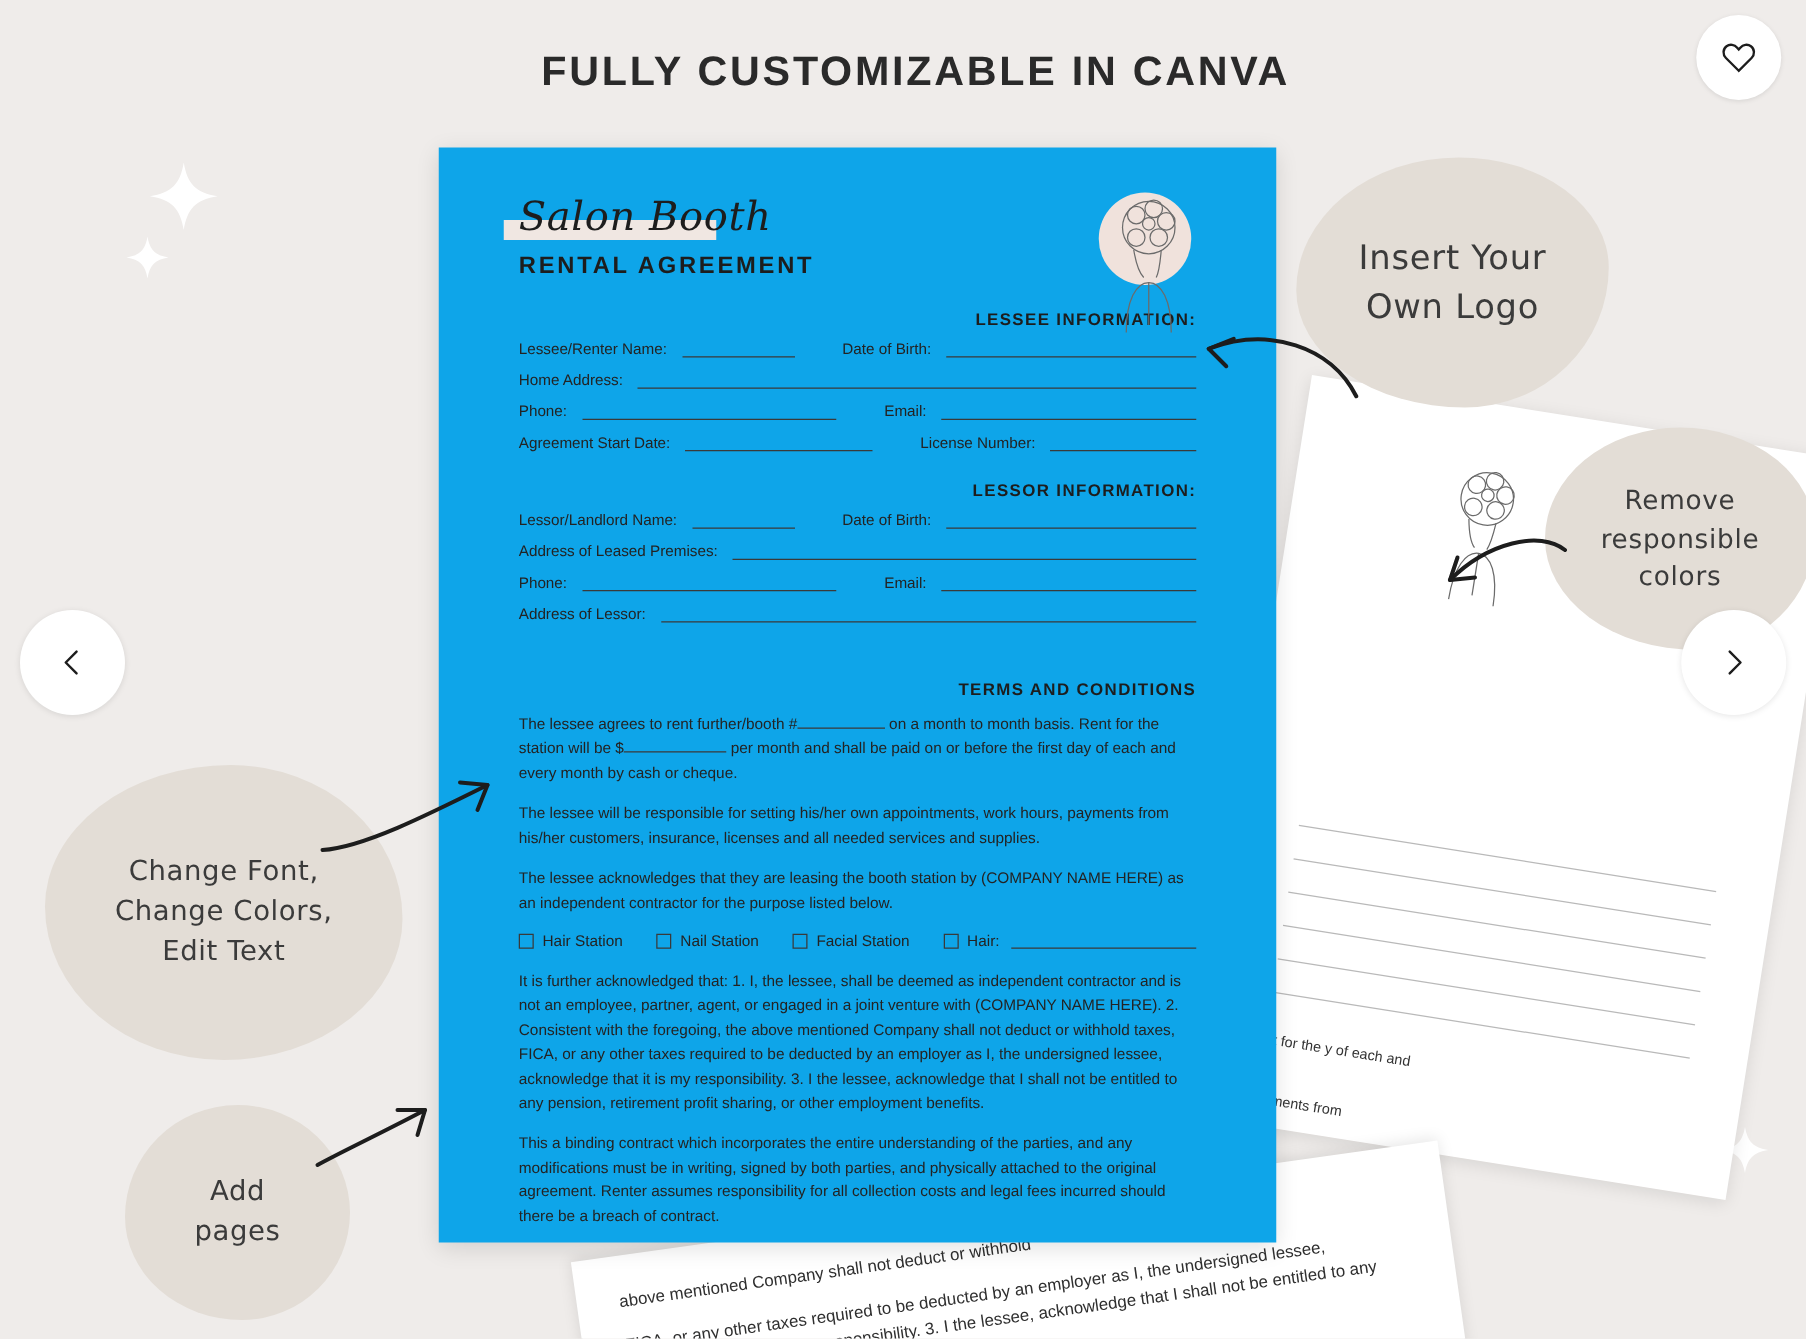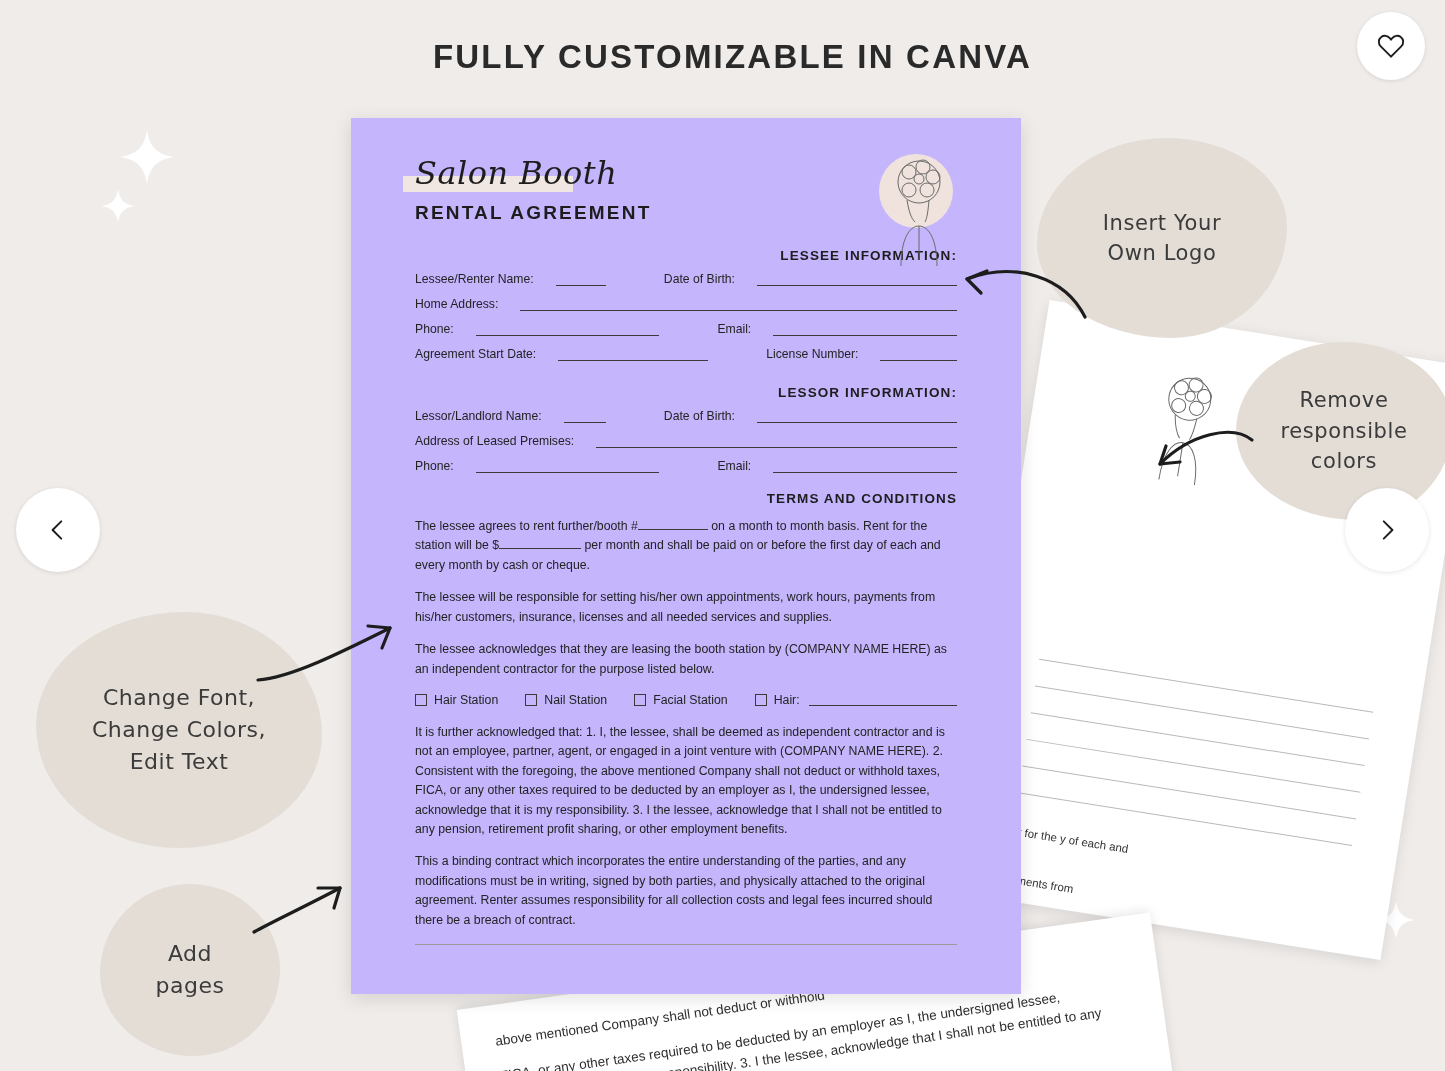--- a/index.html
+++ b/index.html
@@ -63,23 +63,23 @@
   .blob {
     position: absolute;
     background: #e3ddd6;
     display: flex; align-items: center; justify-content: center;
     text-align: center;
     color: #3b3b3b;
     font-family: "DejaVu Sans", sans-serif;
     line-height: 1.45;
   }
   .blob-insert-logo {
-    left: 1037px; top: 138px; width: 250px; height: 200px;
+    left: 1037px; top: 126px; width: 250px; height: 200px;
     border-radius: 52% 48% 46% 54% / 53% 44% 56% 47%;
-    font-size: 21px; letter-spacing: 0.6px;
+    font-size: 27px; letter-spacing: 0.6px;
   }
   .blob-remove-bg {
     left: 1236px; top: 342px; width: 216px; height: 178px;
     border-radius: 50% 50% 44% 56% / 50% 48% 52% 50%;
     font-size: 21px; letter-spacing: 0.6px;
   }
   .blob-change-font {
     left: 36px; top: 612px; width: 286px; height: 236px;
     border-radius: 52% 48% 50% 50% / 48% 52% 48% 52%;
     font-size: 22px; letter-spacing: 0.5px;
@@ -121,21 +121,21 @@
   }
   .doc-back2 .para {
     font-size: 13.5px; color: #2f2f2f; line-height: 1.6;
   }
 
   
   .doc-main {
     position: absolute;
     left: 351px; top: 118px;
     width: 670px; height: 876px;
-    background: #c4b5fd;
+    background: #0ea5e9;
     box-shadow: 0 4px 18px rgba(0,0,0,0.12);
     padding: 36px 64px 0 64px;
     overflow: hidden;
   }
   .doc-title-script {
     font-family: "DejaVu Serif", serif;
     font-style: italic;
     font-size: 32px;
     color: #1d1d1d;
     letter-spacing: 0.5px;
@@ -172,29 +172,29 @@
 
   .section-head {
     font-size: 13.5px;
     font-weight: bold;
     letter-spacing: 1.1px;
     color: #1d1d1d;
     margin-top: 24px;
     margin-bottom: 9px;
     text-align: right;
   }
-  .section-head.terms { margin-top: 18px; margin-bottom: 11px; }
+  .section-head.terms { margin-top: 46px; margin-bottom: 11px; }
 
   .frow {
     display: flex;
     align-items: flex-end;
     font-size: 12.2px;
     color: #232323;
     margin-bottom: 11px;
-    gap: 22px;
+    gap: 12px;
   }
   .flabel { white-space: nowrap; }
   .fline {
     flex: 1 1 auto;
     border-bottom: 1px solid #3a3a3a;
     height: 13px;
   }
   .fline.short { flex: 0 0 150px; }
   .fline.med   { flex: 0 0 200px; }
   .gap { flex: 0 0 14px; }
@@ -387,20 +387,24 @@
     </div>
 
     <div class="frow">
       <span class="flabel">Phone:</span>
       <span class="fline"></span>
       <span class="gap"></span>
       <span class="flabel">Email:</span>
       <span class="fline"></span>
     </div>
 
+    <div class="frow">
+      <span class="flabel">Address of Lessor:</span>
+      <span class="fline"></span>
+    </div>
 
     <div class="section-head terms">TERMS AND CONDITIONS</div>
 
     <div class="para">
       <span>The lessee agrees to rent further/booth #</span><span class="blank b70"></span>
       <span>on a month to month basis. Rent for the station will be $</span><span class="blank b80"></span>
       <span>per month and shall be paid on or before the first day of each and every month by cash or cheque.</span>
     </div>
 
     <div class="para">The lessee will be responsible for setting his/her own appointments, work hours, payments from his/her customers, insurance, licenses and all needed services and supplies.</div>

